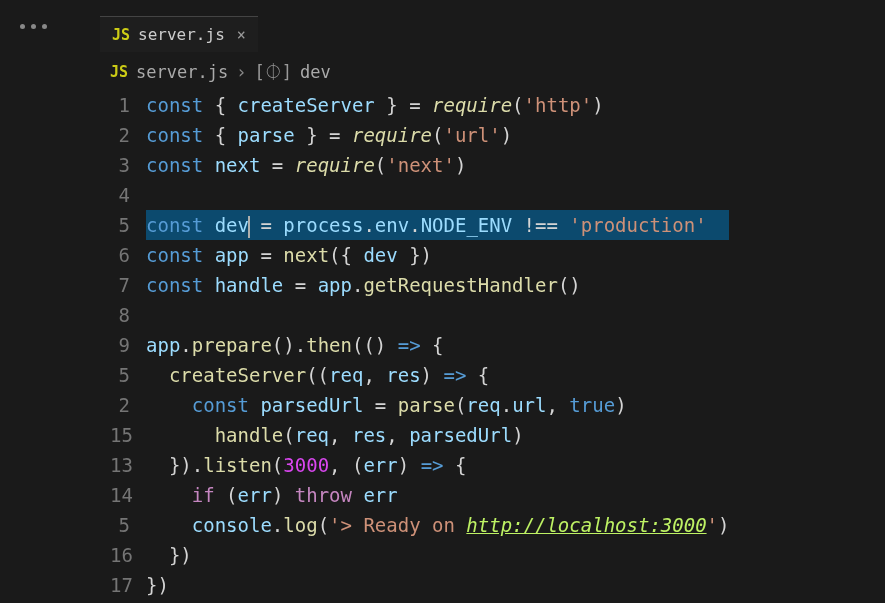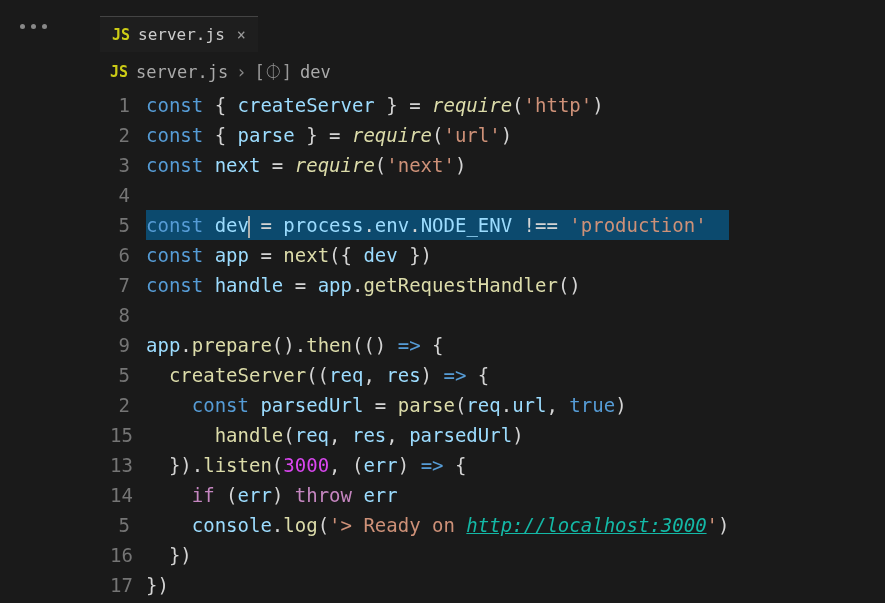--- a/index.html
+++ b/index.html
@@ -92,21 +92,21 @@
       line-height: 30px;
       white-space: pre;
     }
     .kw { color: #c586c0; }
     .kw-const { color: #569cd6; }
     .fn { color: #dcdcaa; }
     .var { color: #9cdcfe; }
     .str { color: #ce9178; }
     .op { color: #d4d4d4; }
     .num { color: #d946ef; }
-    .url { color: #14b8a6; text-decoration: underline; font-style: italic; }
+    .url { color: #bef264; text-decoration: underline; font-style: italic; }
     .highlight-line {
       background: #0c4a6e;
       display: inline-block;
       width: 100%;
     }
     .cursor {
       display: inline-block;
       width: 2px;
       height: 22px;
       background: #aeafad;

